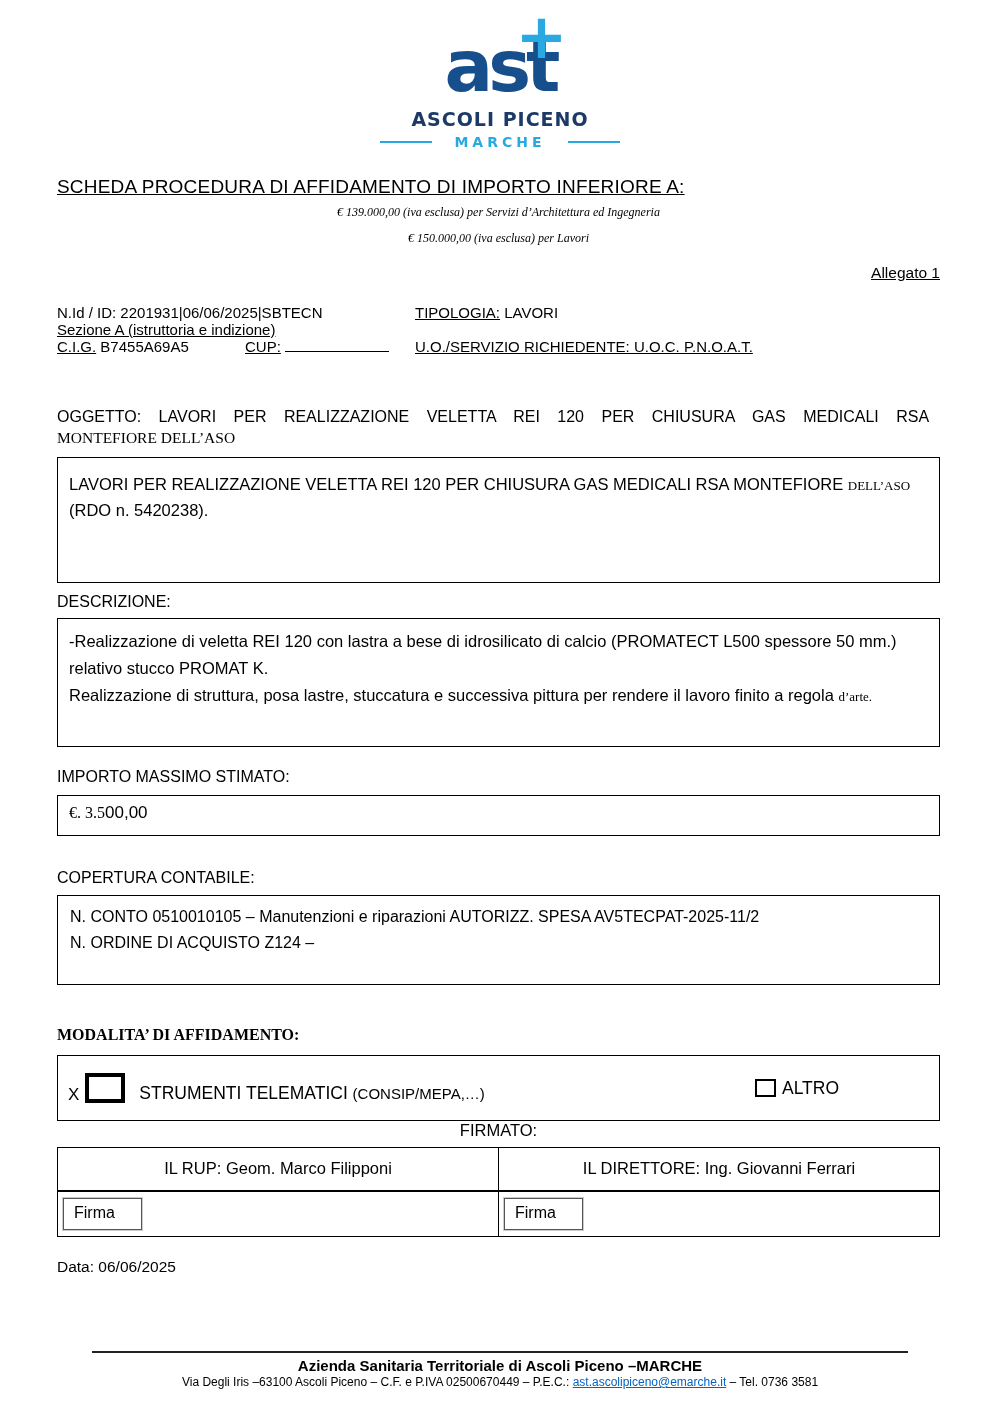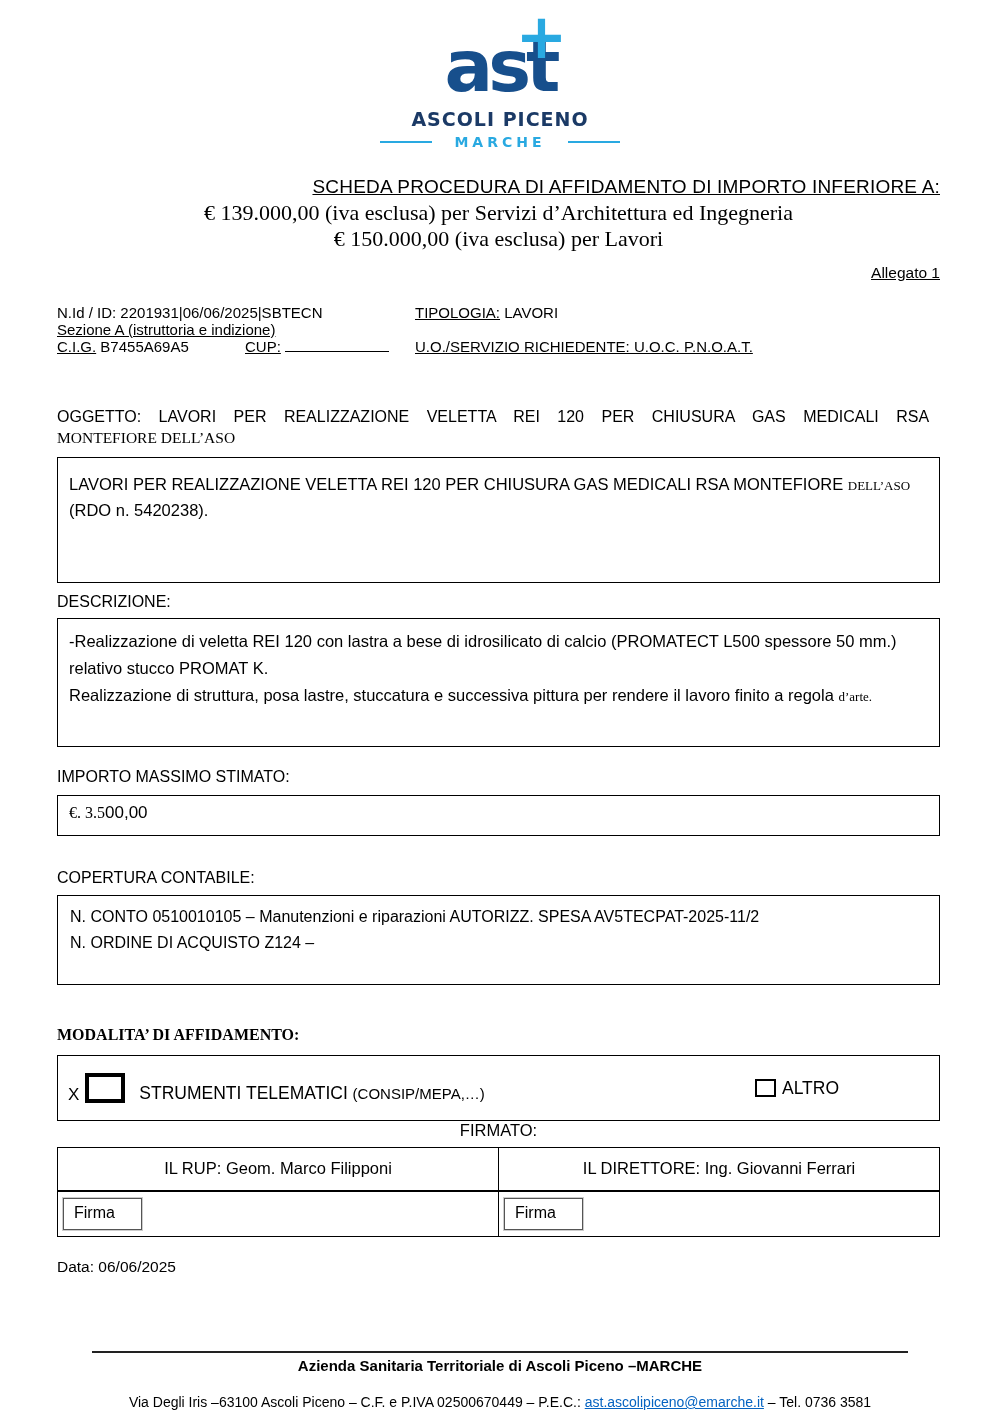--- a/index.html
+++ b/index.html
@@ -19,24 +19,24 @@
   .logo-plus { position:absolute; right:-12px; top:-24px; color:#29a9e1;
     font-size:62px; font-weight:bold; }
   .logo-org { margin-top:6px; font-size:19px; font-weight:bold; color:#1b3a66;
     letter-spacing:1px; font-family:"DejaVu Sans", sans-serif; }
   .logo-region-row { margin-top:4px; display:flex; align-items:center; justify-content:space-between; gap:4px; }
   .logo-line { display:inline-block; width:52px; height:0; border-top:2px solid #29a9e1; }
   .logo-region { font-size:14px; color:#29a9e1; letter-spacing:4px;
     font-family:"DejaVu Sans", sans-serif; font-weight:bold; }
 
   
-  .title { margin-top:26px; text-align:right; font-size:19px; letter-spacing:0.2px;
+  .title { margin-top:26px; text-align:left; font-size:19px; letter-spacing:0.2px;
     text-decoration:underline; }
-  .subtitle { text-align:center; font-family:"Liberation Serif", serif; 
-    font-size:22px; line-height:23px; margin-top:3px; }
+  .subtitle { text-align:center; font-family:"Liberation Serif", serif; font-style:italic;
+    font-size:12px; line-height:23px; margin-top:3px; }
   .allegato { text-align:right; font-size:15.5px; text-decoration:underline; margin-top:14px; }
 
   
   .meta-row { display:flex; align-items:baseline; font-size:15px; }
   .meta-row.first { margin-top:22px; }
   .meta-row.mid { }
   .w-nid { width:358px; }
   .w-cig { width:188px; }
   .w-cup { width:170px; display:flex; align-items:baseline; }
   .und { text-decoration:underline; }
@@ -83,21 +83,21 @@
   .sig-table tr.sig td { height:46px; vertical-align:middle; padding-left:5px; }
   .firma-box { display:inline-block; border:1.5px solid #555; outline:1px solid #ccc;
     padding:5px 26px 7px 10px; font-size:16px; background:#fff; cursor:pointer; }
 
   .data-line { margin-top:21px; font-size:15.5px; }
 
   
   .footer { position:absolute; left:92px; right:92px; top:1351px;
     border-top:2.5px solid #222; text-align:center; padding-top:4px; }
   .footer-org { font-weight:bold; font-size:15px; }
-  .footer-addr { font-size:14px; margin-top:20px; }
+  .footer-addr { font-size:12px; margin-top:1px; }
   .footer-link { color:#0563c1; text-decoration:underline; }
 </style>
 </head>
 <body>
 
 <div class="page">
 
   <div class="logo">
     <div class="logo-word">
       <span class="logo-ast">ast</span>

